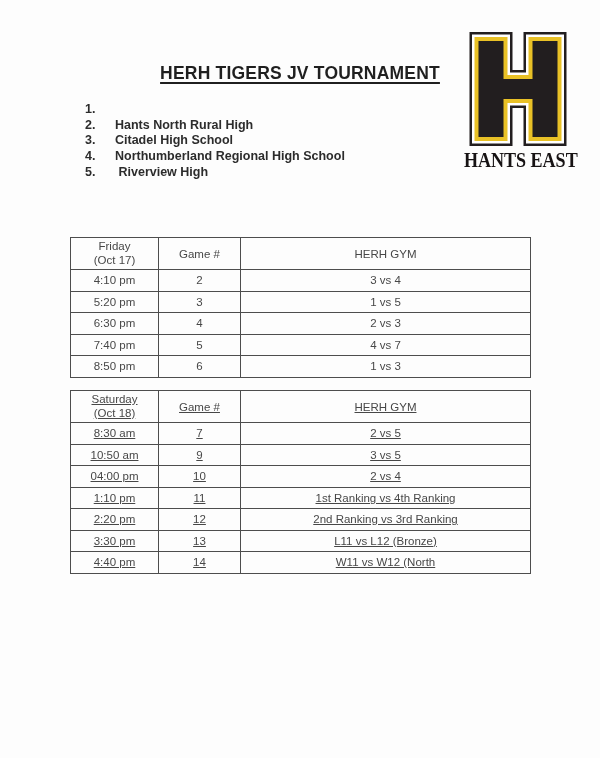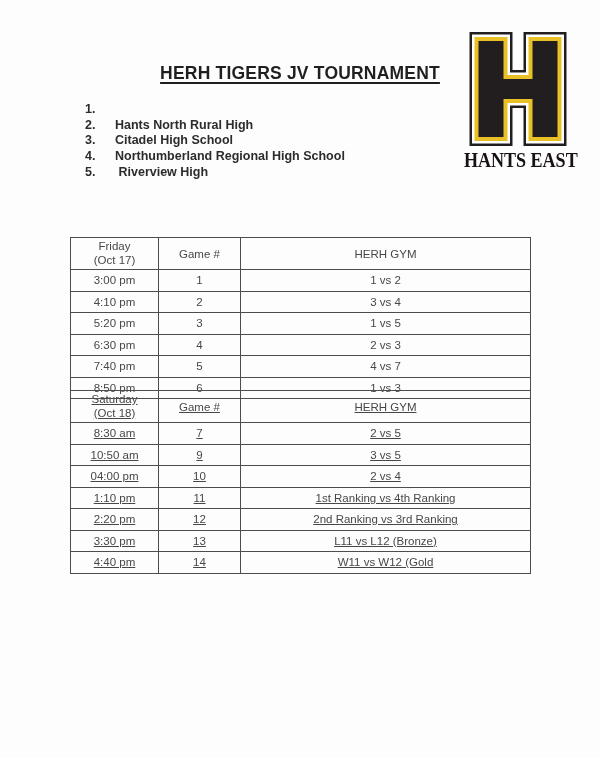--- a/index.html
+++ b/index.html
@@ -148,25 +148,20 @@
         <th>
           <span class="day-line">Friday</span>
           <span class="day-line">(Oct 17)</span>
         </th>
         <th>Game #</th>
         <th>HERH GYM</th>
       </tr>
     </thead>
     <tbody>
       <tr>
-        <td>3:00 pm</td>
-        <td>1</td>
-        <td>1 vs 2</td>
-      </tr>
-      <tr>
         <td>4:10 pm</td>
         <td>2</td>
         <td>3 vs 4</td>
       </tr>
       <tr>
         <td>5:20 pm</td>
         <td>3</td>
         <td>1 vs 5</td>
       </tr>
       <tr>
@@ -230,18 +225,18 @@
         <td>2nd Ranking vs 3rd Ranking</td>
       </tr>
       <tr>
         <td>3:30 pm</td>
         <td>13</td>
         <td>L11 vs L12 (Bronze)</td>
       </tr>
       <tr>
         <td>4:40 pm</td>
         <td>14</td>
-        <td>W11 vs W12 (Gold</td>
+        <td>W11 vs W12 (North</td>
       </tr>
     </tbody>
   </table>
 
 </div>
 
 </body></html>

